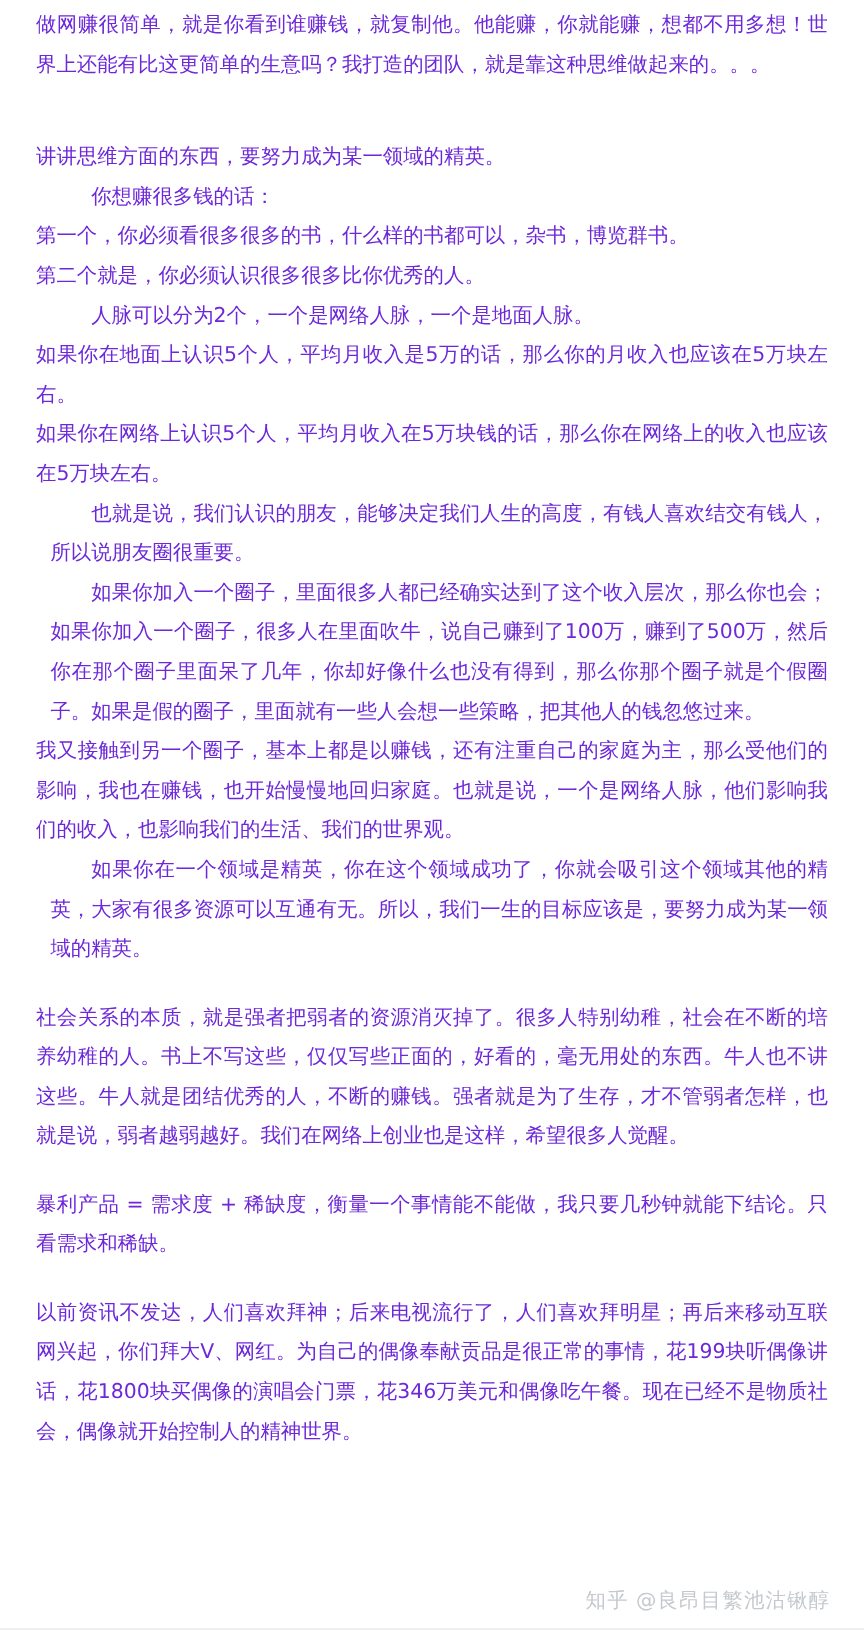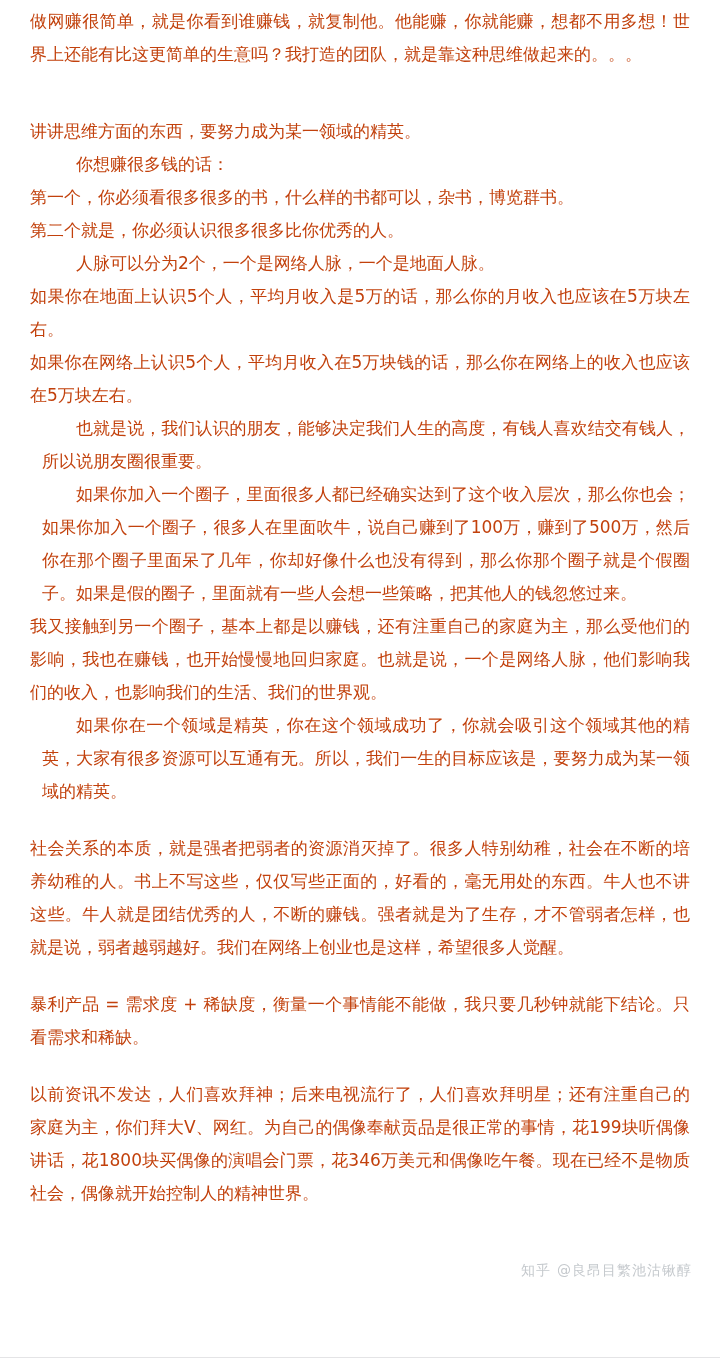--- a/index.html
+++ b/index.html
@@ -20,55 +20,55 @@
     text-align: justify;
     text-justify: inter-ideograph;
   }
   .para { margin: 0; }
   .para.indent { text-indent: 2em; margin-left: 12px; }
   .para.gap-small   { margin-top: 8px; }
   .para.gap-medium  { margin-top: 44px; }
   .para.gap-large   { margin-top: 24px; }
   .watermark {
     position: absolute;
-    top: 1256px;
+    top: 1320px;
     right: 28px;
-    font-size: 14px;
+    font-size: 17px;
     line-height: 28px;
     letter-spacing: 1px;
     white-space: nowrap;
   }
   .watermark .wm-user { margin-left: 6px; }
   .bottom-rule {
     position: absolute;
     left: 0;
     top: 1357px;
     width: 720px;
     border-top: 1px solid #e4e4e6;
   }
 </style>
 </head>
 <body style="background: rgb(255, 255, 255);">
 
-<main class="article" style="color: #c2410c;">
+<main class="article" style="color: #6d28d9;">
 
 <p class="para">做网赚很简单，就是你看到谁赚钱，就复制他。他能赚，你就能赚，想都不用多想！世界上还能有比这更简单的生意吗？我打造的团队，就是靠这种思维做起来的。。。</p>
     <p class="para gap-medium">讲讲思维方面的东西，要努力成为某一领域的精英。</p>
     <p class="para indent">你想赚很多钱的话：</p>
     <p class="para">第一个，你必须看很多很多的书，什么样的书都可以，杂书，博览群书。</p>
     <p class="para">第二个就是，你必须认识很多很多比你优秀的人。</p>
     <p class="para indent">人脉可以分为2个，一个是网络人脉，一个是地面人脉。</p>
     <p class="para">如果你在地面上认识5个人，平均月收入是5万的话，那么你的月收入也应该在5万块左右。</p>
     <p class="para">如果你在网络上认识5个人，平均月收入在5万块钱的话，那么你在网络上的收入也应该在5万块左右。</p>
     <p class="para indent">也就是说，我们认识的朋友，能够决定我们人生的高度，有钱人喜欢结交有钱人，所以说朋友圈很重要。</p>
     <p class="para indent">如果你加入一个圈子，里面很多人都已经确实达到了这个收入层次，那么你也会；如果你加入一个圈子，很多人在里面吹牛，说自己赚到了100万，赚到了500万，然后你在那个圈子里面呆了几年，你却好像什么也没有得到，那么你那个圈子就是个假圈子。如果是假的圈子，里面就有一些人会想一些策略，把其他人的钱忽悠过来。</p>
     <p class="para">我又接触到另一个圈子，基本上都是以赚钱，还有注重自己的家庭为主，那么受他们的影响，我也在赚钱，也开始慢慢地回归家庭。也就是说，一个是网络人脉，他们影响我们的收入，也影响我们的生活、我们的世界观。</p>
     <p class="para indent">如果你在一个领域是精英，你在这个领域成功了，你就会吸引这个领域其他的精英，大家有很多资源可以互通有无。所以，我们一生的目标应该是，要努力成为某一领域的精英。</p>
     <p class="para gap-large">社会关系的本质，就是强者把弱者的资源消灭掉了。很多人特别幼稚，社会在不断的培养幼稚的人。书上不写这些，仅仅写些正面的，好看的，毫无用处的东西。牛人也不讲这些。牛人就是团结优秀的人，不断的赚钱。强者就是为了生存，才不管弱者怎样，也就是说，弱者越弱越好。我们在网络上创业也是这样，希望很多人觉醒。</p>
     <p class="para gap-large">暴利产品 = 需求度 + 稀缺度，衡量一个事情能不能做，我只要几秒钟就能下结论。只看需求和稀缺。</p>
-    <p class="para gap-large">以前资讯不发达，人们喜欢拜神；后来电视流行了，人们喜欢拜明星；还有注重自己的家庭为主，你们拜大V、网红。为自己的偶像奉献贡品是很正常的事情，花199块听偶像讲话，花1800块买偶像的演唱会门票，花346万美元和偶像吃午餐。现在已经不是物质社会，偶像就开始控制人的精神世界。</p>
+    <p class="para gap-large">以前资讯不发达，人们喜欢拜神；后来电视流行了，人们喜欢拜明星；再后来移动互联网兴起，你们拜大V、网红。为自己的偶像奉献贡品是很正常的事情，花199块听偶像讲话，花1800块买偶像的演唱会门票，花346万美元和偶像吃午餐。现在已经不是物质社会，偶像就开始控制人的精神世界。</p>
   </main>
 
 <div class="watermark" style="color: rgb(197, 201, 205);">
   <span class="wm-brand">知乎</span><span class="wm-user">@良昂目繁池沽锹醇</span>
 </div>
 
 <div class="bottom-rule"></div>
 
 </body></html>

